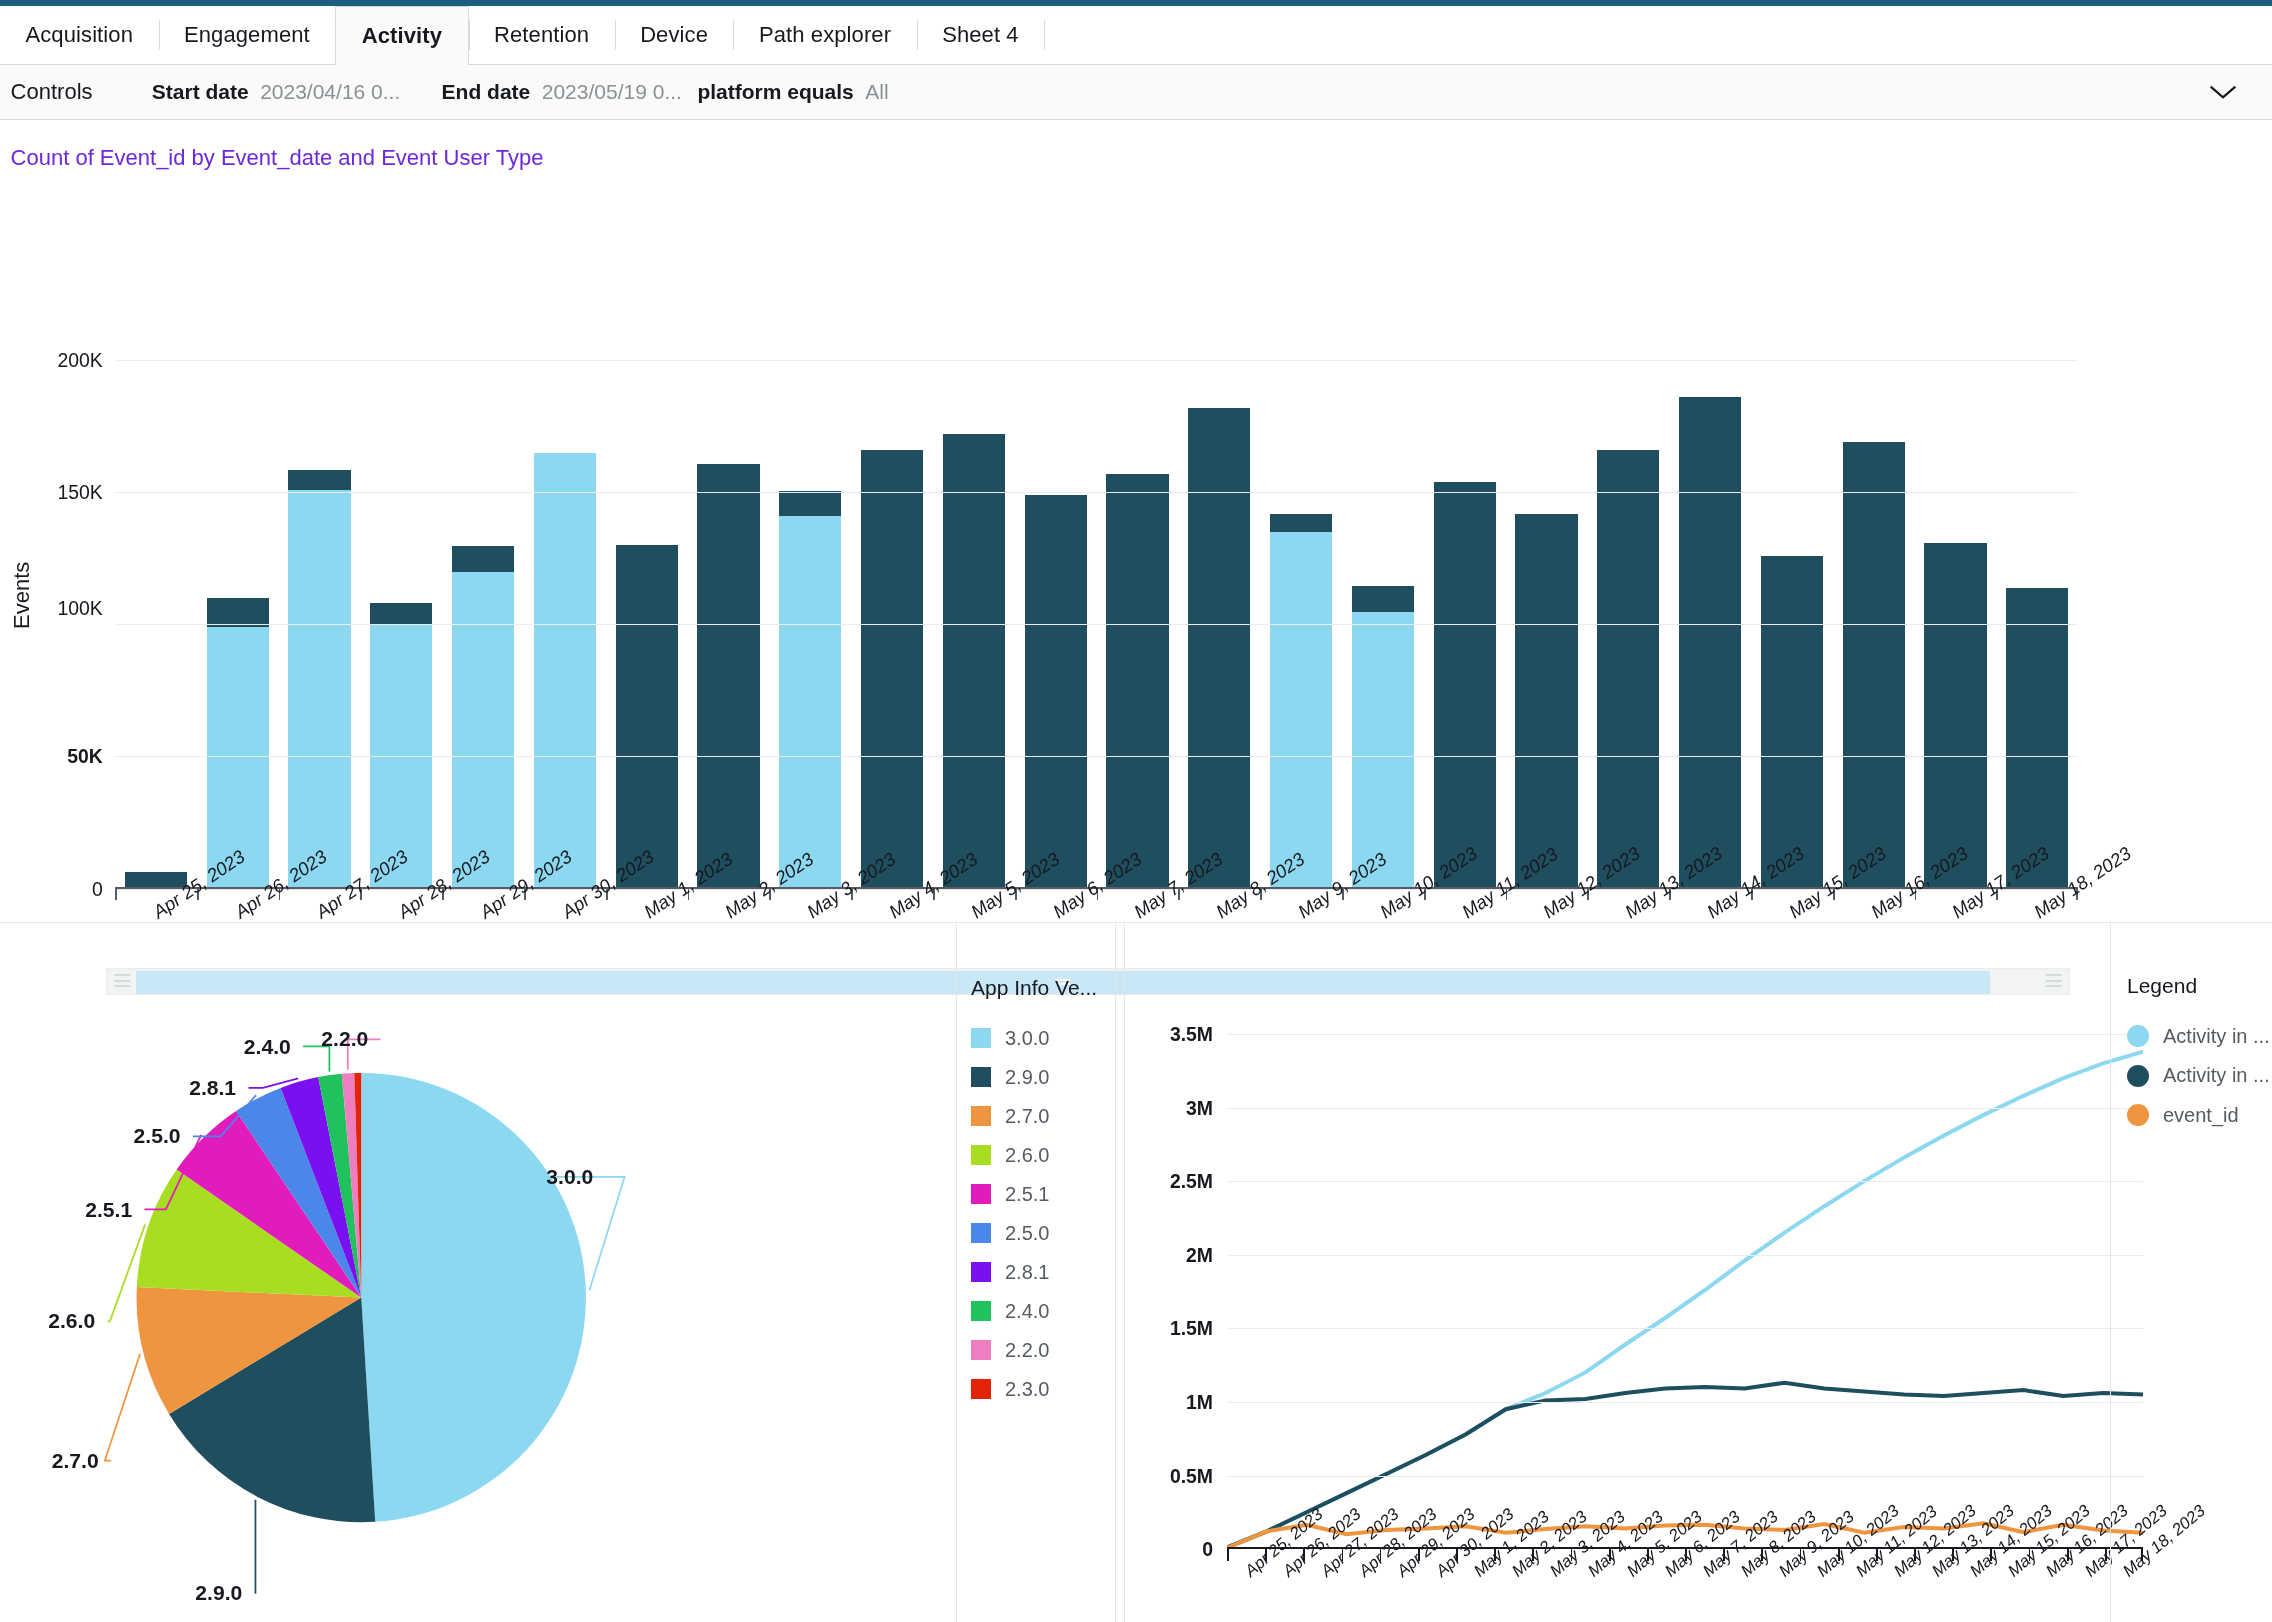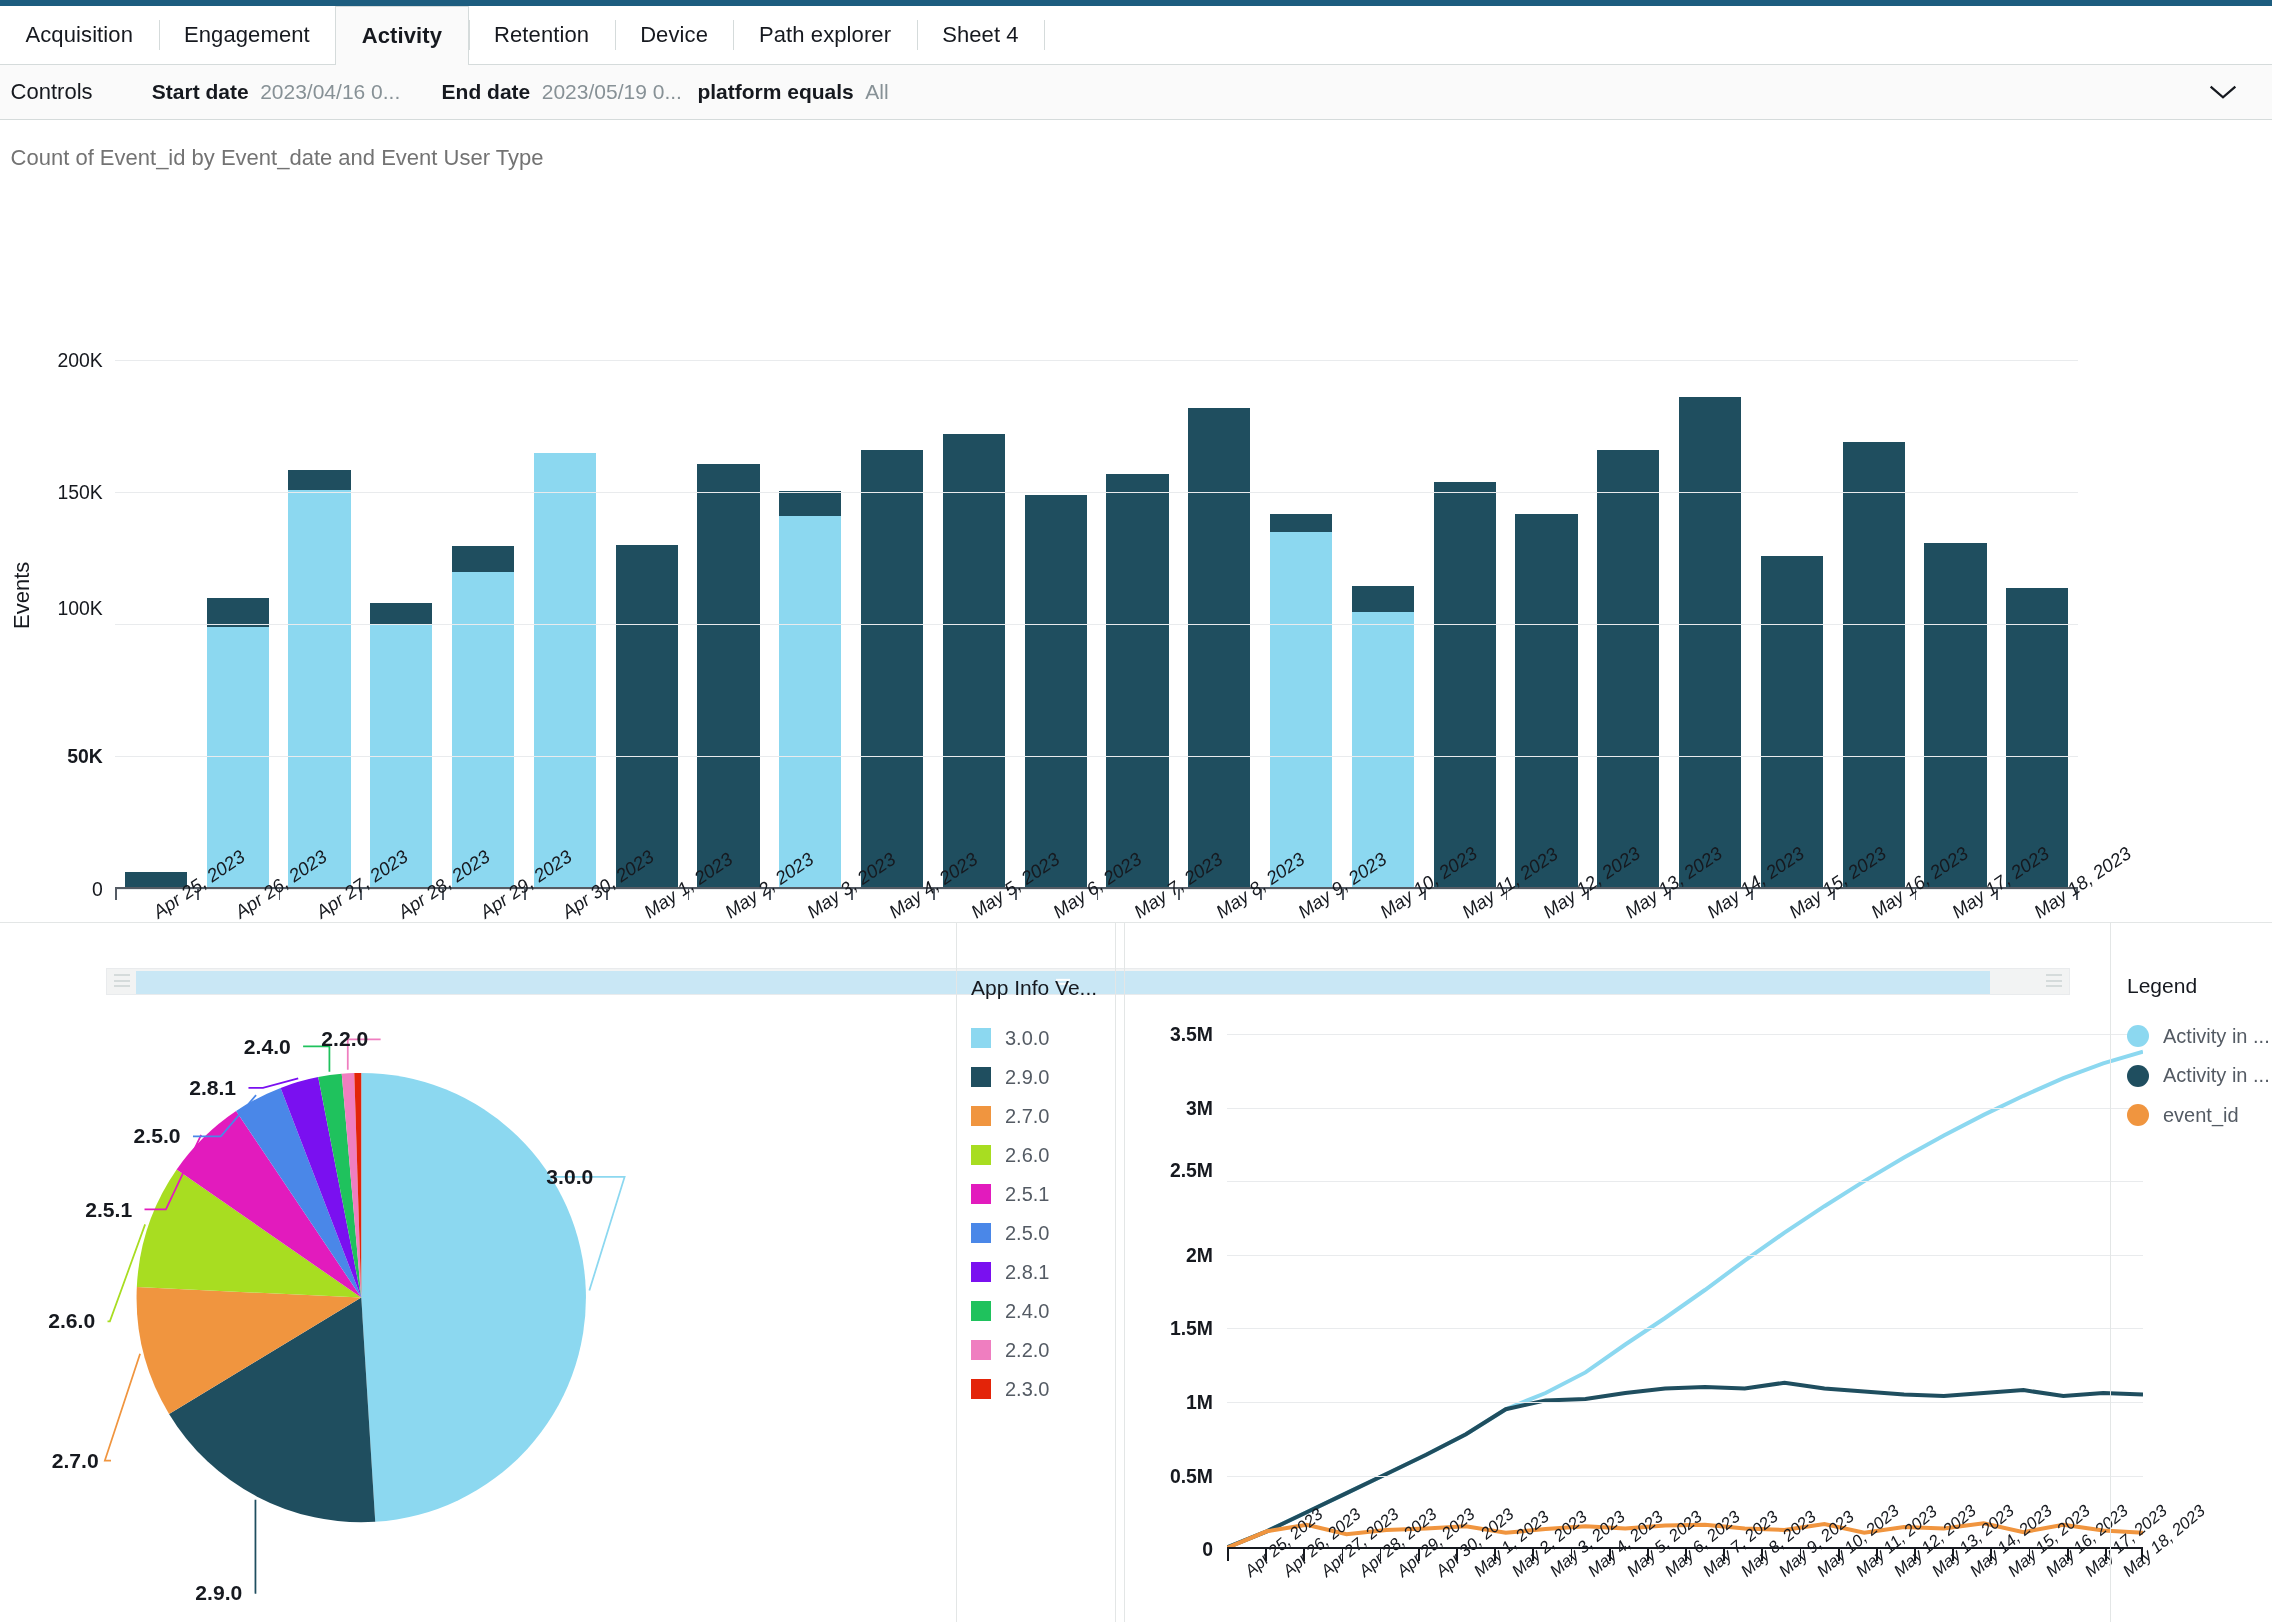--- a/index.html
+++ b/index.html
@@ -54,21 +54,21 @@
     position:absolute; right:35px; top:50%; transform:translateY(-50%);
     width:30px; height:16px;
   }
 
   
   .panel-bar {
     position:relative; height: 803px; border-bottom:0.9px solid #e3e6e6;
     background:#fff; padding: 0;
   }
   .panel-title {
-    font-size:22px; color:#737373; padding: 25px 0 0 10.6px;
+    font-size:22px; color:#6d28d9; padding: 25px 0 0 10.6px;
   }
   .barchart-area { position:relative; width:2149px; height:669px; }
 
   .y-axis-title {
     position:absolute; left:8.8px; top:458px;
     transform: rotate(-90deg); transform-origin: left top;
     font-size:22px; color:#16191f; white-space:nowrap;
   }
 
   .plot {
@@ -590,21 +590,21 @@
       <div class="line-ytick" style="top: 515px;">0</div>
           <div class="line-gridline" style="top: 442px;"></div>
           <div class="line-ytick" style="top: 442px;">0.5M</div>
           <div class="line-gridline" style="top: 368px;"></div>
           <div class="line-ytick" style="top: 368px;">1M</div>
           <div class="line-gridline" style="top: 294px;"></div>
           <div class="line-ytick" style="top: 294px;">1.5M</div>
           <div class="line-gridline" style="top: 221px;"></div>
           <div class="line-ytick" style="top: 221px;">2M</div>
           <div class="line-gridline" style="top: 147px;"></div>
-          <div class="line-ytick" style="top: 136px;">2.5M</div>
+          <div class="line-ytick" style="top: 147px;">2.5M</div>
           <div class="line-gridline" style="top: 74px;"></div>
           <div class="line-ytick" style="top: 74px;">3M</div>
           <div class="line-gridline" style="top: 0px;"></div>
           <div class="line-ytick" style="top: 0px;">3.5M</div>
         </div>
       <div class="line-ticks" id="line-ticks">
           <div class="tk"></div>
           <div class="tk"></div>
           <div class="tk"></div>
           <div class="tk"></div>

